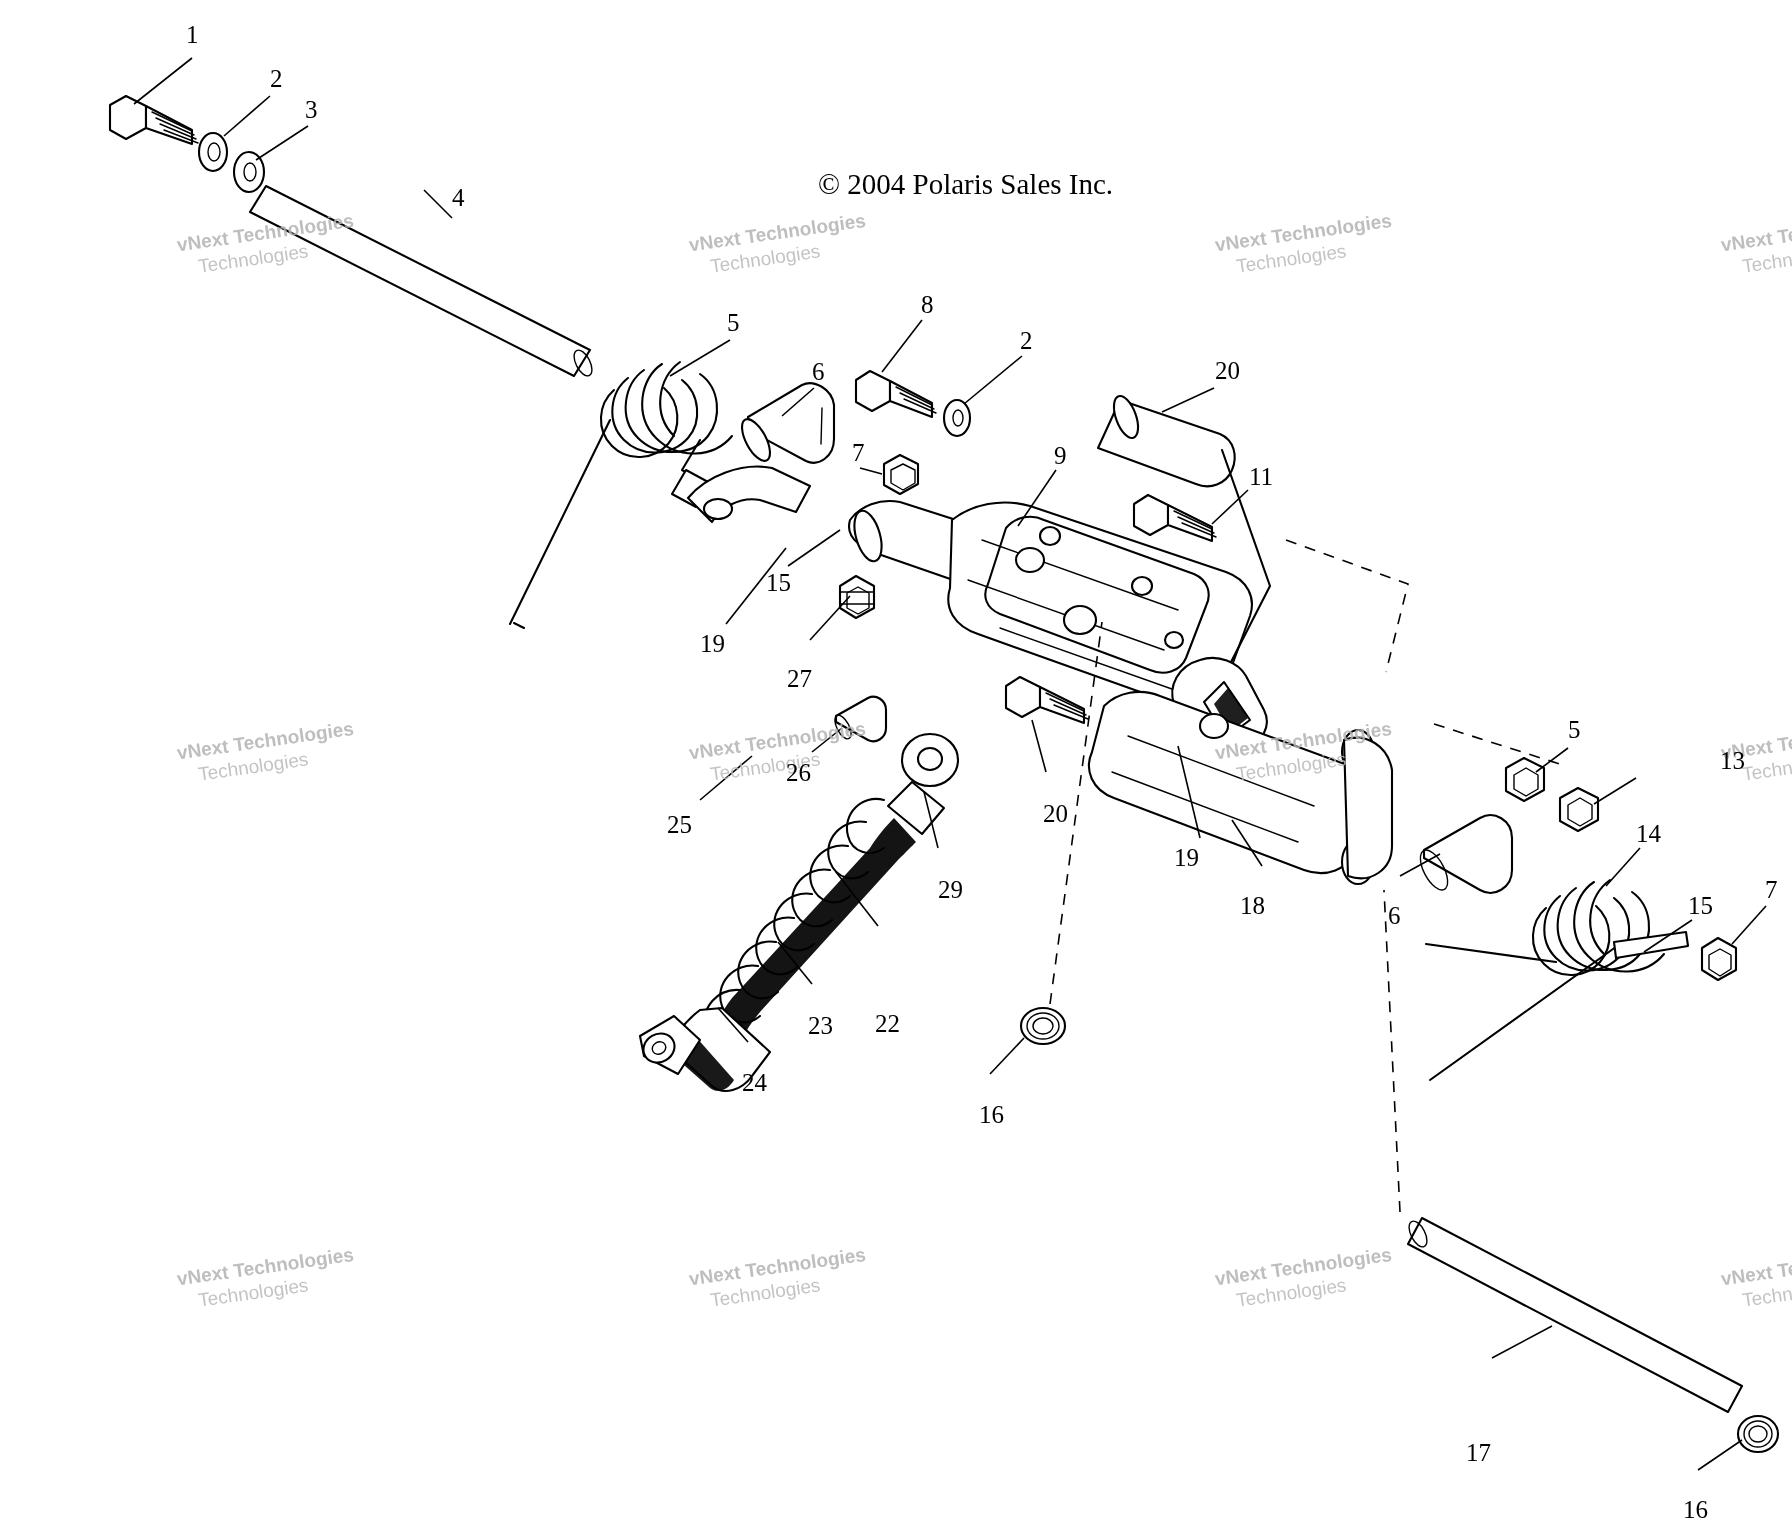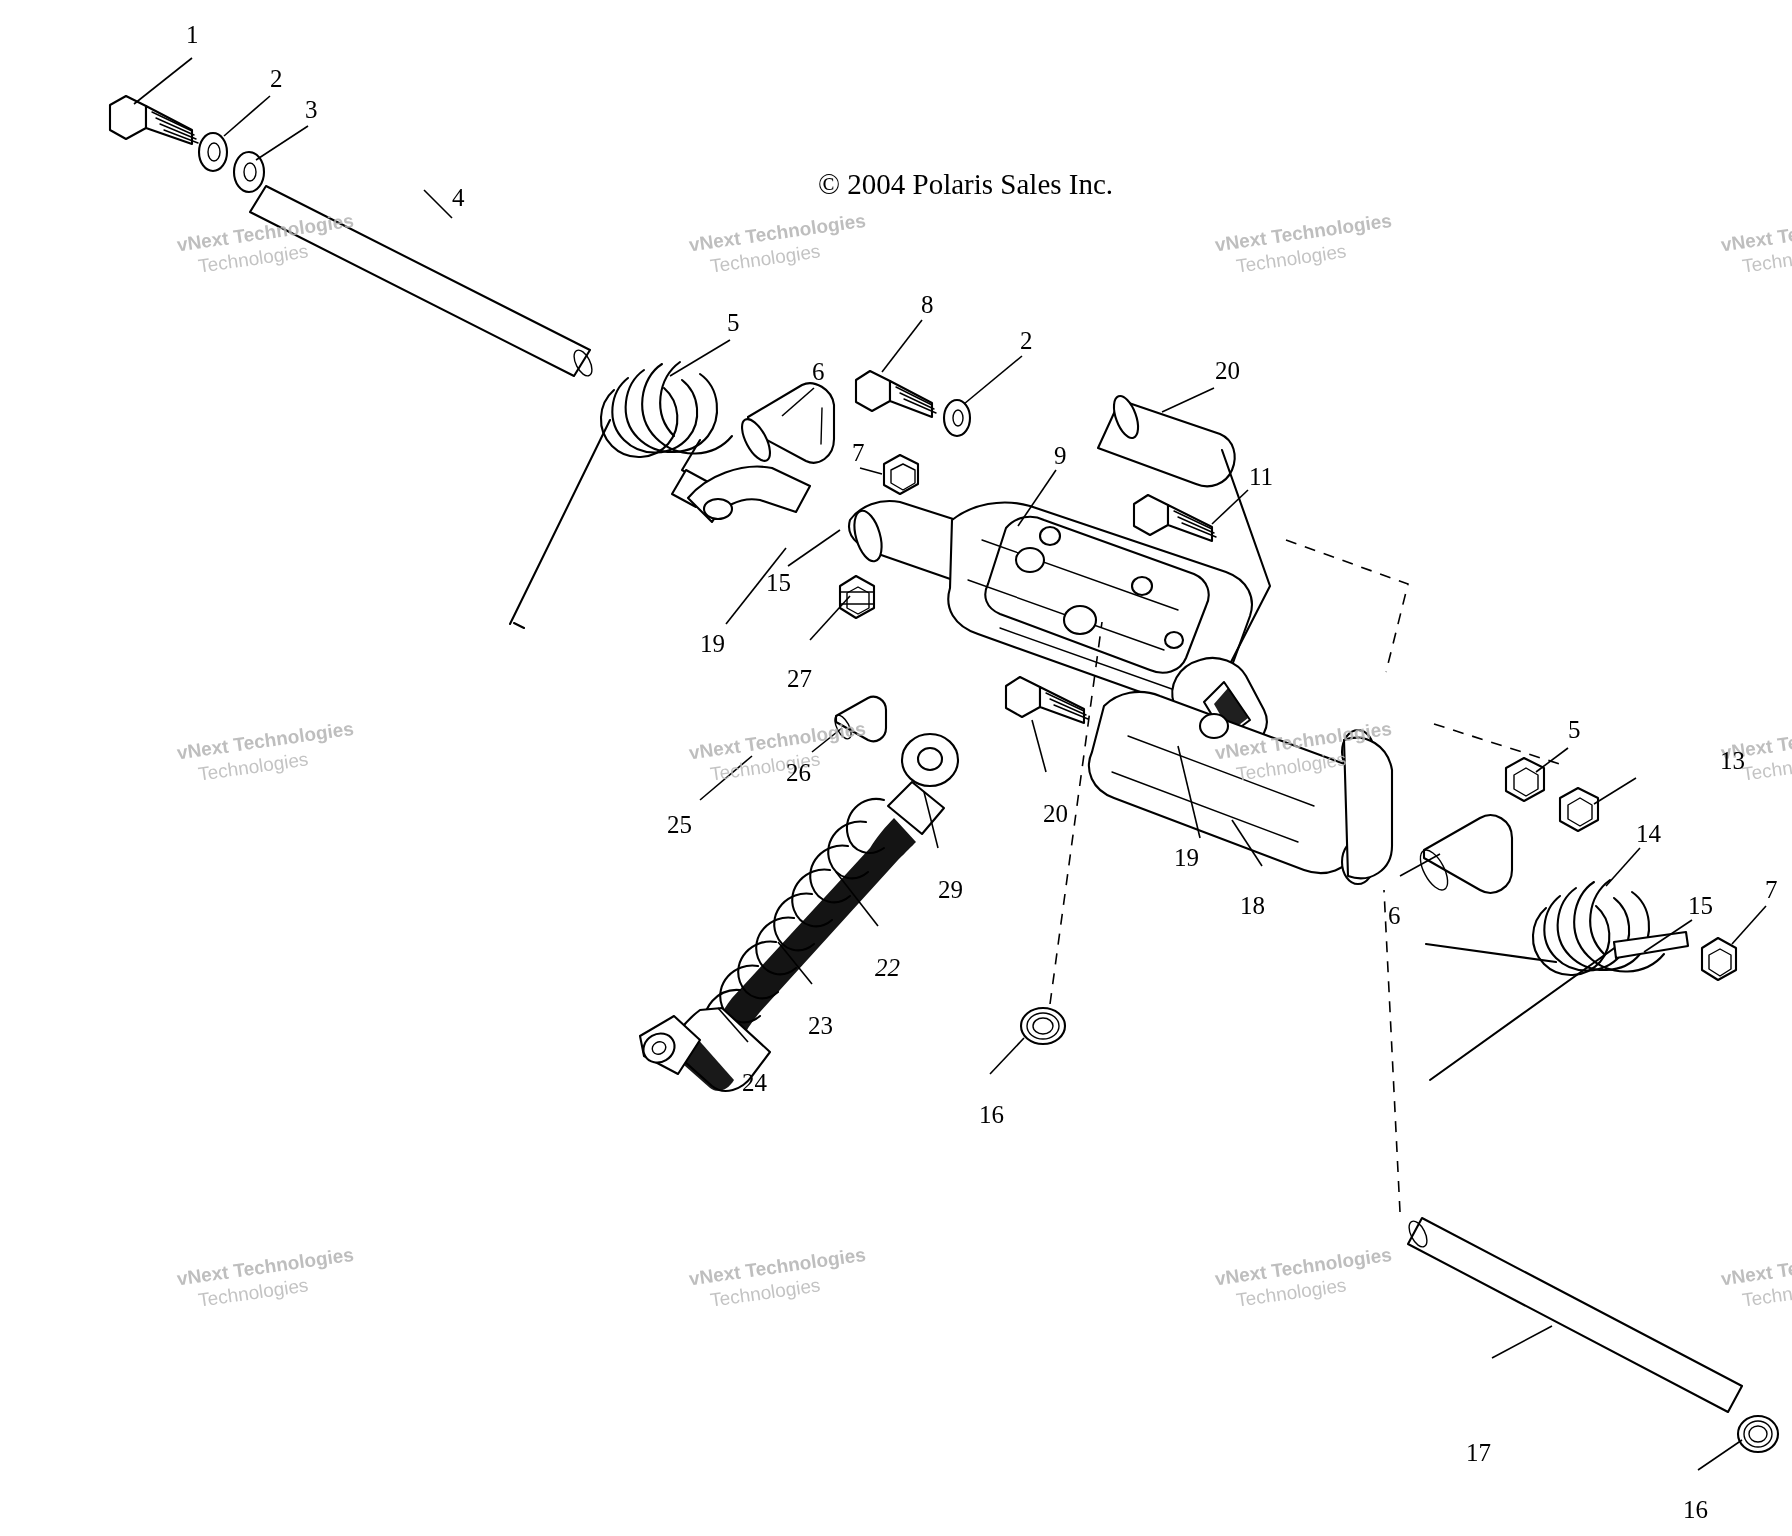--- a/index.html
+++ b/index.html
@@ -295,21 +295,21 @@
       <div class="callout" style="left: 1636px; top: 821px;">14</div>
       <div class="callout" style="left: 1688px; top: 893px;">15</div>
       <div class="callout" style="left: 1765px; top: 877px;">7</div>
       <div class="callout" style="left: 1043px; top: 795px; margin-top: 6px;">20</div>
       <div class="callout" style="left: 1174px; top: 845px;">19</div>
       <div class="callout" style="left: 1240px; top: 893px;">18</div>
       <div class="callout" style="left: 1388px; top: 903px;">6</div>
       <div class="callout" style="left: 786px; top: 760px;">26</div>
       <div class="callout" style="left: 667px; top: 812px;">25</div>
       <div class="callout" style="left: 938px; top: 877px;">29</div>
-      <div class="callout" style="left: 875px; top: 955px; font-style: italic;">22</div>
+      <div class="callout" style="left: 875px; top: 1011px;">22</div>
       <div class="callout" style="left: 808px; top: 1013px;">23</div>
       <div class="callout" style="left: 742px; top: 1070px;">24</div>
       <div class="callout" style="left: 979px; top: 1102px;">16</div>
       <div class="callout" style="left: 1466px; top: 1440px;">17</div>
       <div class="callout" style="left: 1683px; top: 1497px;">16</div>
     </div>
 
 </div>
 
 </body></html>

